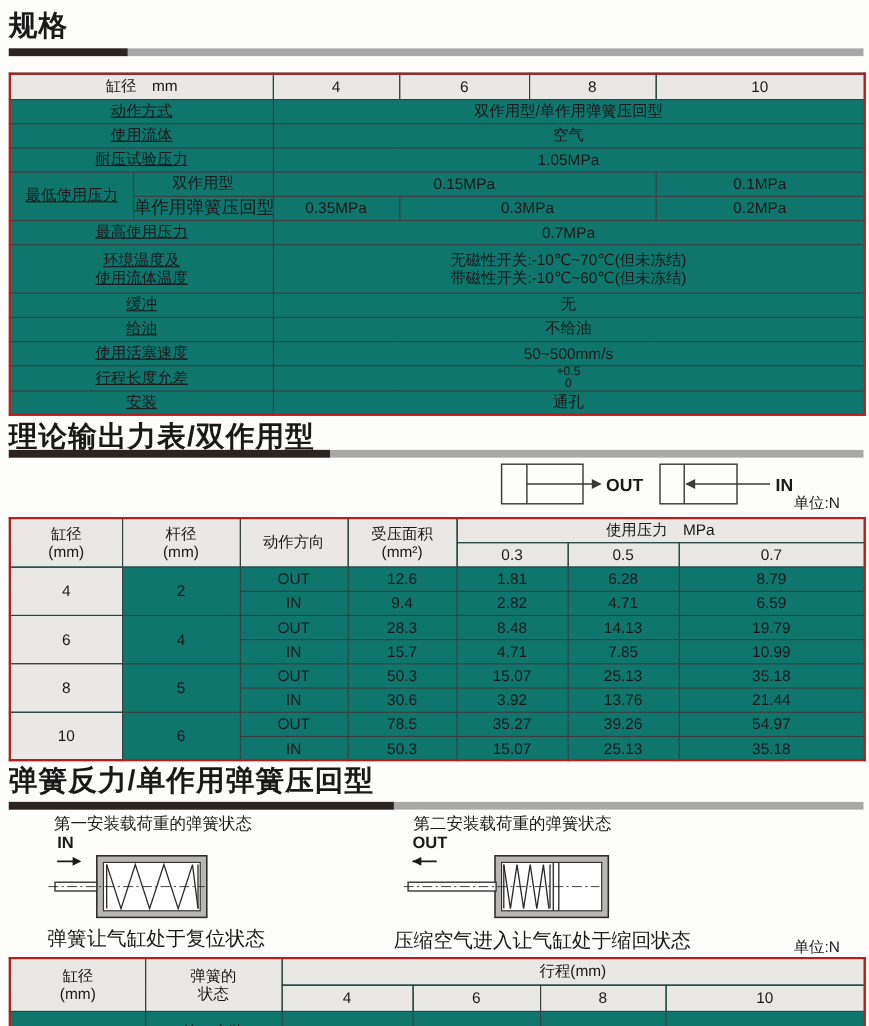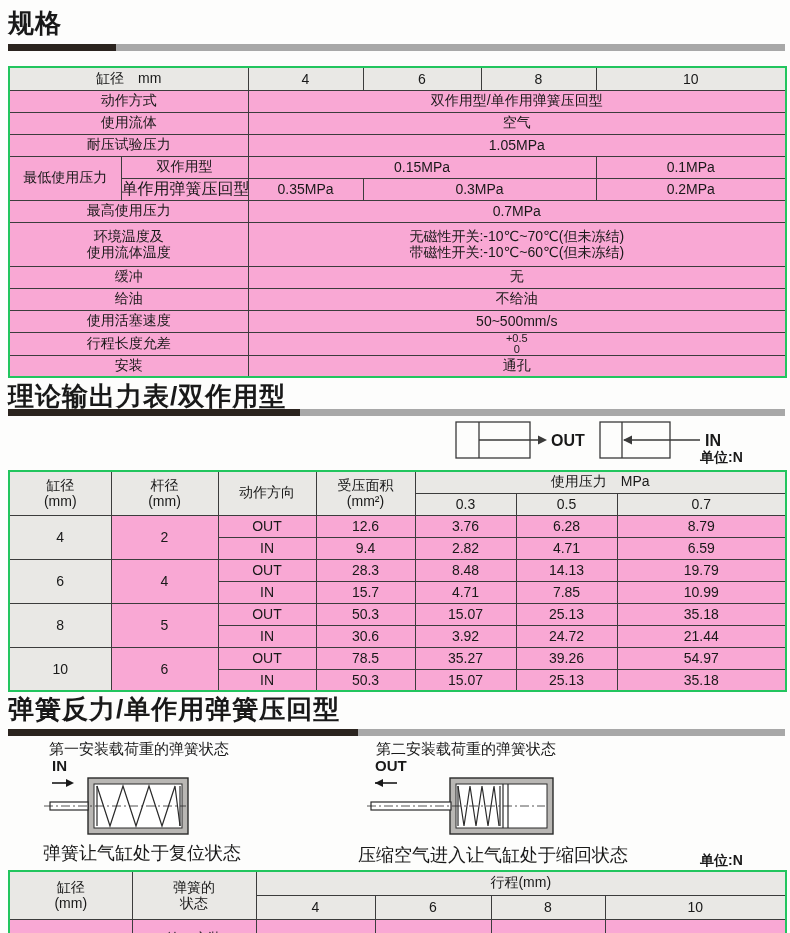--- a/index.html
+++ b/index.html
@@ -6,33 +6,33 @@
   body{
     width:790px;height:933px;position:relative;overflow:hidden;
     background:#fdfdfc;color:#191919;
     font-family:"Liberation Sans","DejaVu Sans",sans-serif;
     -webkit-font-smoothing:antialiased;
   }
   .abs{position:absolute;}
   .sec-title{font-size:26px;font-weight:bold;letter-spacing:1px;white-space:nowrap;}
   .bar{height:7px;background:#a8a8a8;}
   .bar-dark{height:7px;background:#2b241f;}
-  table.t{border-collapse:collapse;table-layout:fixed;border:2px solid #22c55e;background:#f9a8d4;}
+  table.t{border-collapse:collapse;table-layout:fixed;border:2px solid #b91c1c;background:#0f766e;}
   .t td,.t th{
     border:1px solid #3c3c3c;text-align:center;vertical-align:middle;
     font-size:14px;font-weight:normal;padding:0;overflow:hidden;white-space:nowrap;
   }
   .hd{background:#e9e8e5;}
   .b{font-weight:bold;}
   .big{font-size:15px;font-weight:bold;}
-  .lbl{text-align:left;padding-left:7px;font-weight:bold;font-size:14.5px;}
+  .lbl{text-align:left;padding-left:7px;font-weight:bold;font-size:14.5px;text-decoration:underline;}
   .r22{height:22px;} .r23{height:23px;} .r44{height:44px;} .r24{height:24px;} .r40{height:40px;}
   .two-line div{line-height:16px;}
   .tol{font-size:11px;line-height:11px;}
-  .unit{font-size:14px;font-weight:bold;text-align:left;width:85px;}
+  .unit{font-size:14px;font-weight:normal;text-align:center;width:85px;}
   .diag-title{font-size:15px;font-weight:normal;white-space:nowrap;}
   .diag-caption{font-size:18px;white-space:nowrap;}
   .topcell{vertical-align:top;padding-top:3px;}
   .borecut{vertical-align:top;padding-top:10px;font-weight:bold;font-size:15px;}
   svg{display:block;}
   svg text{font-family:"Liberation Sans","DejaVu Sans",sans-serif;}
 </style>
 </head>
 <body>
 
@@ -174,21 +174,21 @@
     <th class="b">0.3</th>
     <th class="b">0.5</th>
     <th class="b">0.7</th>
   </tr>
 
   <tr class="r22">
     <td rowspan="2" class="big hd">4</td>
     <td rowspan="2" class="big">2</td>
     <td>OUT</td>
     <td>12.6</td>
-    <td>3.76</td>
+    <td>1.81</td>
     <td>6.28</td>
     <td>8.79</td>
   </tr>
   <tr class="r22">
     <td>IN</td>
     <td>9.4</td>
     <td>2.82</td>
     <td>4.71</td>
     <td>6.59</td>
   </tr>
@@ -216,21 +216,21 @@
     <td>OUT</td>
     <td>50.3</td>
     <td>15.07</td>
     <td>25.13</td>
     <td>35.18</td>
   </tr>
   <tr class="r22">
     <td>IN</td>
     <td>30.6</td>
     <td>3.92</td>
-    <td>24.72</td>
+    <td>13.76</td>
     <td>21.44</td>
   </tr>
 
   <tr class="r22">
     <td rowspan="2" class="big hd">10</td>
     <td rowspan="2" class="big">6</td>
     <td>OUT</td>
     <td>78.5</td>
     <td>35.27</td>
     <td>39.26</td>

